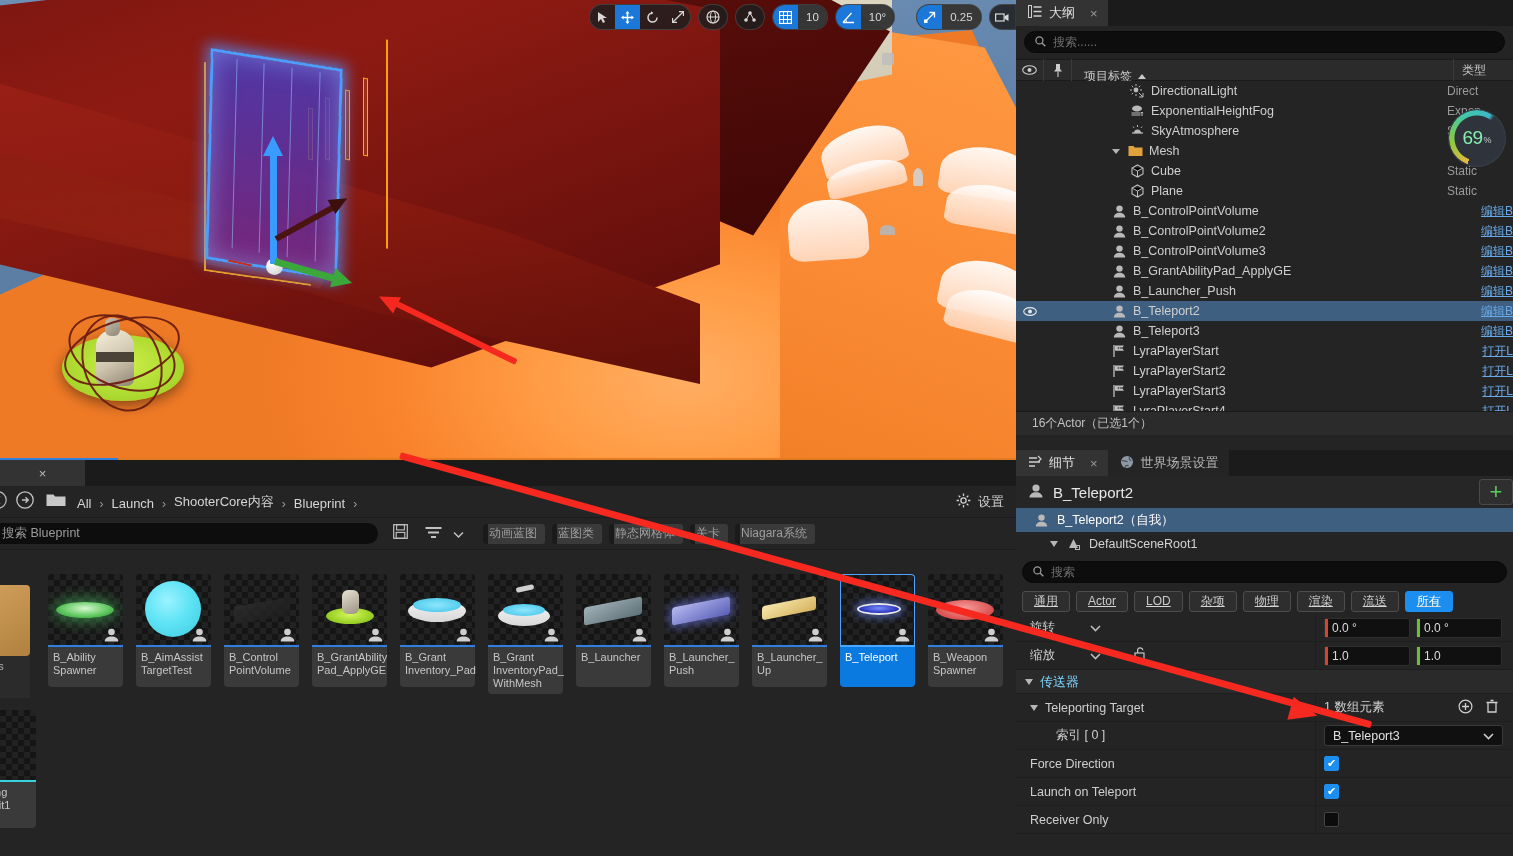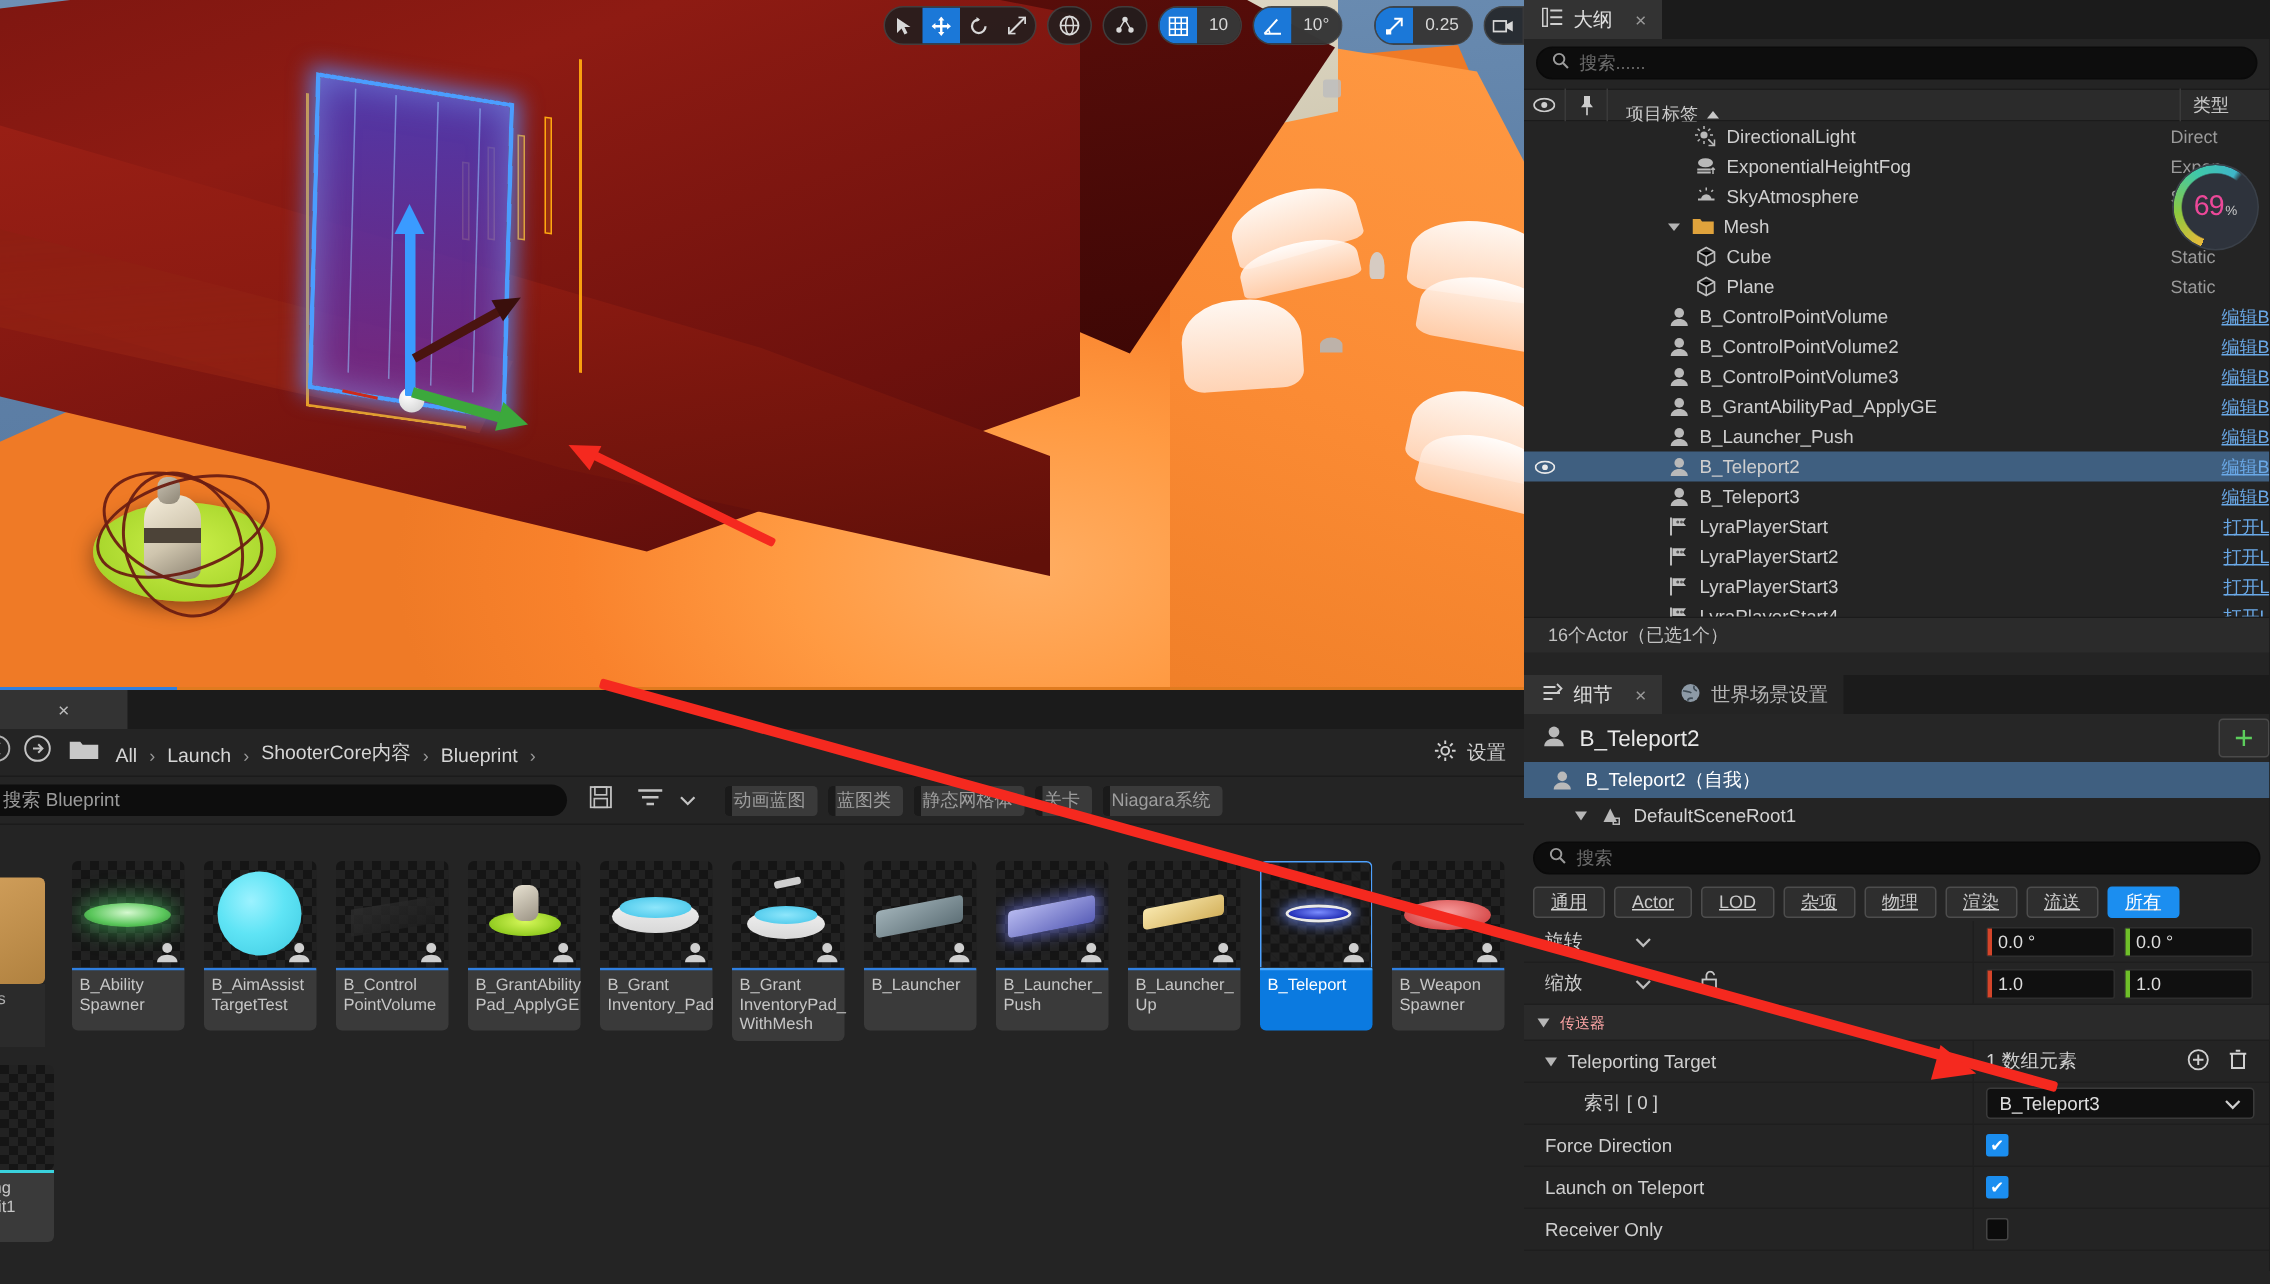--- a/index.html
+++ b/index.html
@@ -152,21 +152,21 @@
   .trow .ty.link { color:#6aa9e8; text-decoration:underline;text-align:right; }
   .ico { width:15px; height:14px; display:inline-block; flex:0 0 15px; }
   .statusbar { height:24px; background:#2b2b2b; border-top:1px solid #1b1b1b;
                display:flex; align-items:center; padding-left:16px; font-size:12px; color:#c2c2c2; }
   #gauge { position:absolute; right:8px; top:110px; width:56px; height:56px; border-radius:50%;
            background:#2e333c; display:flex; align-items:center; justify-content:center;
            box-shadow: 0 0 0 1px #3a4049; }
   #gauge .ring { position:absolute; inset:0; border-radius:50%;
            background: conic-gradient(from 200deg, #e8b93a 0deg, #8ec93f 60deg, #3fc9a8 130deg, #3fb6c9 190deg, rgba(0,0,0,0) 200deg); 
            -webkit-mask: radial-gradient(circle, transparent 22px, #000 23px); mask: radial-gradient(circle, transparent 22px, #000 23px); }
-  #gauge .val { position:relative; font-size:19px; color:#ec4899; letter-spacing:-.5px;text-align:right; }
+  #gauge .val { position:relative; font-size:19px; color:#86efac; letter-spacing:-.5px;text-align:right; }
   #gauge .pct { position:relative; font-size:9px; color:#c9c9c9; align-self:center; margin-top:4px; margin-left:1px;}
 
   
   #details { position:absolute; left:1016px; top:450px; width:497px; height:406px; background:#242424; }
   .obj-head { height:32px; display:flex; align-items:center; gap:9px; padding-left:12px;
               background:#262626; font-size:15px; color:#e8e8e8; position:relative; }
   .addbtn { position:absolute; right:0; top:3px; width:34px; height:26px; background:#2f2f2f;
             border:1px solid #4a4a4a; border-radius:3px; color:#5ccd5c; font-size:22px;
             display:flex; align-items:center; justify-content:center; }
   .comp-row { height:24px; display:flex; align-items:center; gap:8px; padding-left:10px; font-size:12.5px; }
@@ -182,21 +182,21 @@
   .prop-val { flex:1; display:flex; align-items:center; gap:6px; padding-left:8px; font-size:12.5px; color:#d2d2d2;}
   .combo { height:21px; flex:1; margin-right:10px; background:#101010; border:1px solid #3a3a3a;
            border-radius:3px; display:flex; align-items:center; justify-content:space-between;
            padding:0 8px; font-size:12.5px; color:#e0e0e0; }
   .numbox { width:86px; height:20px; background:#101010; border:1px solid #2e2e2e; border-radius:2px;
             display:flex; align-items:center; padding-left:7px; font-size:12px; color:#ddd; position:relative; }
   .numbox:before { content:''; position:absolute; left:0; top:0; bottom:0; width:3px; }
   .numbox.rx:before { background:#d4452a; }
   .numbox.gy:before { background:#6fbf2a; }
   .sect-head { height:24px; display:flex; align-items:center; gap:7px; padding-left:9px;
-               background:#2a2a2a; font-size:10px; color:#fca5a5; border-bottom:1px solid #1e1e1e; }
+               background:#2a2a2a; font-size:13px; color:#7dd3fc; border-bottom:1px solid #1e1e1e; }
   .ckbox { width:15px; height:15px; border-radius:2px; background:#0c0c0c; border:1px solid #444; }
   .ckbox.on { background:#1b8ef0; border-color:#1b8ef0; display:flex; align-items:center; justify-content:center;
               color:#fff; font-size:11px; }
   .tri { width:0;height:0;border-left:4.5px solid transparent;border-right:4.5px solid transparent;
          border-top:6px solid #b6b6b6; }
 
   
   #cbrowser { position:absolute; left:0; top:458px; width:1016px; height:398px; background:#242424; }
   .cb-tabbar { height:28px; background:#1b1b1b; display:flex; align-items:flex-end; position:relative; }
   .cb-tab { width:85px; height:26px; background:#333; display:flex; align-items:center;

